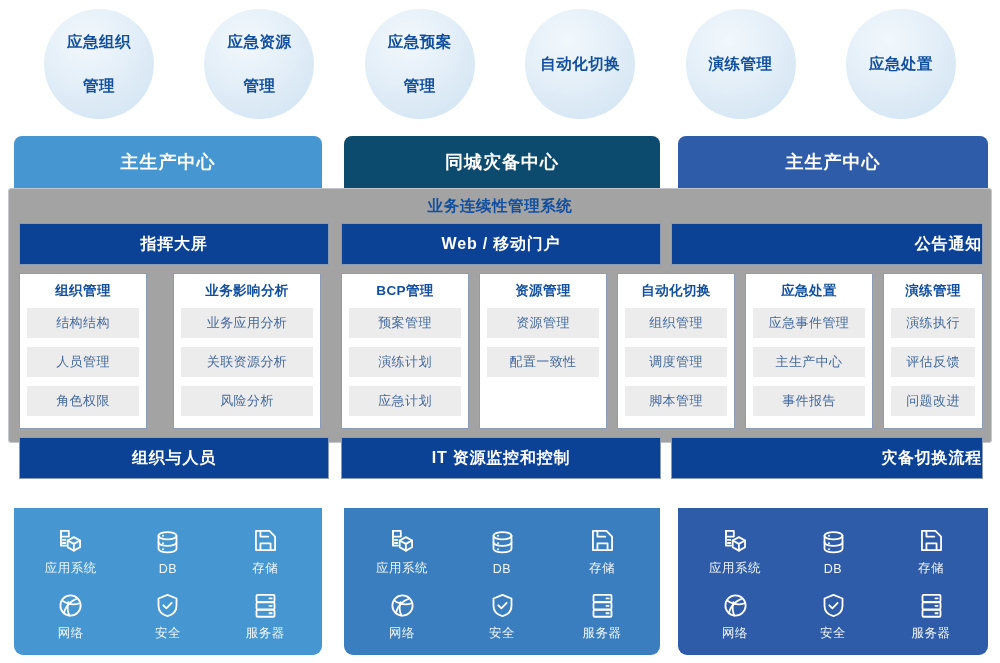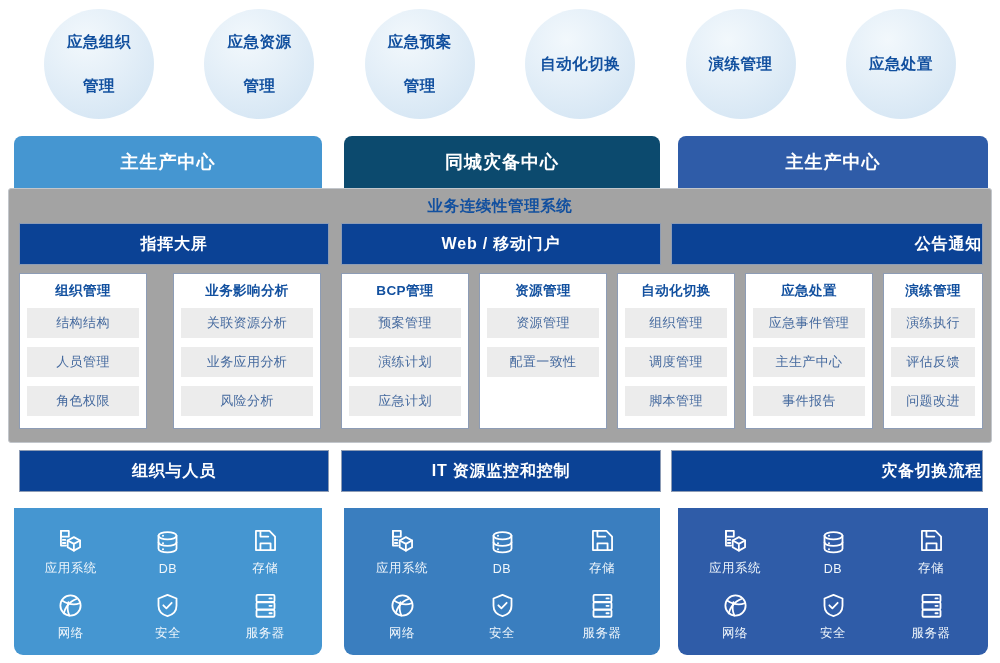--- a/index.html
+++ b/index.html
@@ -176,22 +176,22 @@
 
     <div class="card k0">
       <div class="ctitle">组织管理</div>
       <div class="citem">结构结构</div>
       <div class="citem">人员管理</div>
       <div class="citem">角色权限</div>
     </div>
 
     <div class="card k1">
       <div class="ctitle">业务影响分析</div>
+      <div class="citem">业务应用分析</div>
       <div class="citem">关联资源分析</div>
-      <div class="citem">业务应用分析</div>
       <div class="citem">风险分析</div>
     </div>
 
     <div class="card k2">
       <div class="ctitle">BCP管理</div>
       <div class="citem">预案管理</div>
       <div class="citem">演练计划</div>
       <div class="citem">应急计划</div>
     </div>
 
@@ -217,21 +217,21 @@
 
     <div class="card k6">
       <div class="ctitle">演练管理</div>
       <div class="citem">演练执行</div>
       <div class="citem">评估反馈</div>
       <div class="citem">问题改进</div>
     </div>
 
   </div>
 
-  <div class="band-row" style="margin-top:17px;">
+  <div class="band-row" style="margin-top:4px;">
     <div class="band b1">
       <span>组织与人员</span>
     </div>
     <div class="band b2">
       <span>IT 资源监控和控制</span>
     </div>
     <div class="band b3">
       <span>灾备切换流程</span>
     </div>
   </div>

